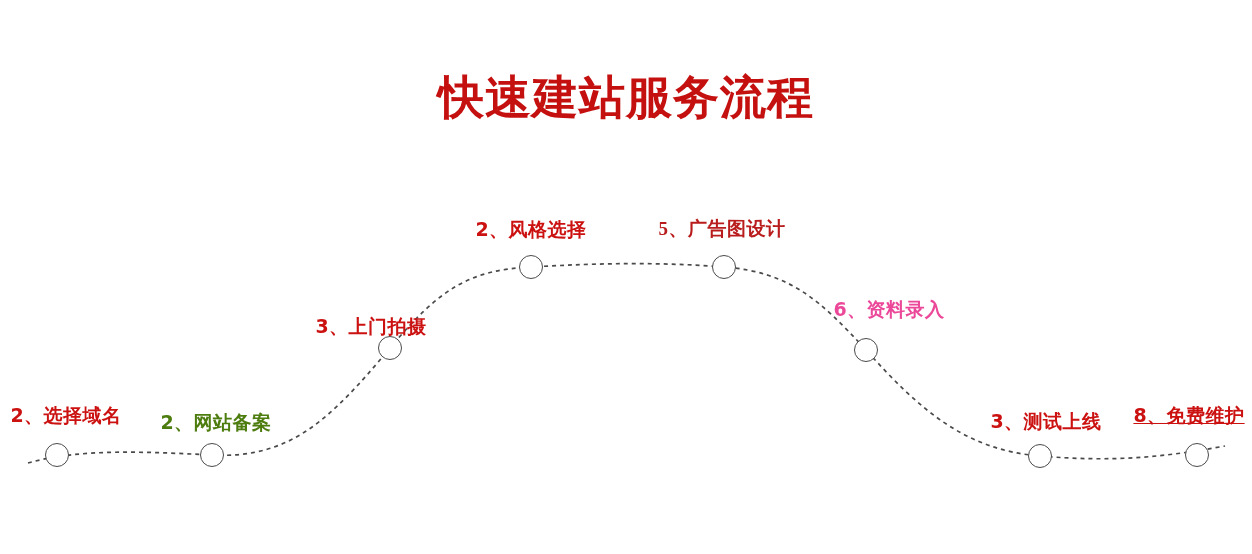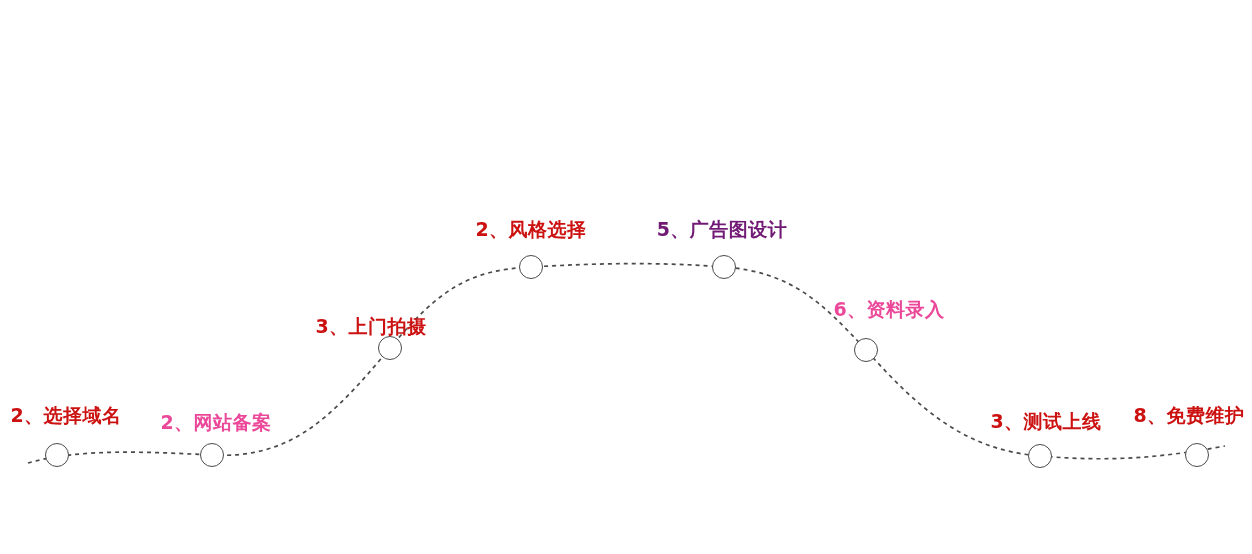--- a/index.html
+++ b/index.html
@@ -59,39 +59,40 @@
     background: #ffffff;
     border: 1.6px solid #4a4a4a;
     box-sizing: border-box;
   }
 </style>
 </head>
 <body>
 
 <div id="stage">
 
+  <div id="page-title">快速建站服务流程</div>
 
   <svg id="flow-svg" viewBox="0 0 1252 554" xmlns="http://www.w3.org/2000/svg">
     <path id="flow-curve" fill="none" stroke="#4a4a4a" stroke-width="1.7" stroke-dasharray="4 4" stroke-linecap="butt" d="M 28 463 C 80 448, 150 452, 212 455 C 290 459, 330 420, 390 348 C 440 288, 470 270, 531 267 C 600 263, 660 262, 724 267 C 790 272, 820 300, 866 350 C 920 410, 965 450, 1040 456 C 1110 462, 1160 458, 1225 446"></path>
   </svg>
 
   <div id="nodes-layer">
       <div class="step-node" style="left: 57px; top: 455px; border-color: rgb(74, 74, 74); background: rgb(255, 255, 255);"></div>
       <div class="step-node" style="left: 212px; top: 455px; border-color: rgb(74, 74, 74); background: rgb(255, 255, 255);"></div>
       <div class="step-node" style="left: 390px; top: 348px; border-color: rgb(74, 74, 74); background: rgb(255, 255, 255);"></div>
       <div class="step-node" style="left: 531px; top: 267px; border-color: rgb(74, 74, 74); background: rgb(255, 255, 255);"></div>
       <div class="step-node" style="left: 724px; top: 267px; border-color: rgb(74, 74, 74); background: rgb(255, 255, 255);"></div>
       <div class="step-node" style="left: 866px; top: 350px; border-color: rgb(74, 74, 74); background: rgb(255, 255, 255);"></div>
       <div class="step-node" style="left: 1040px; top: 456px; border-color: rgb(74, 74, 74); background: rgb(255, 255, 255);"></div>
       <div class="step-node" style="left: 1197px; top: 455px; border-color: rgb(74, 74, 74); background: rgb(255, 255, 255);"></div>
     </div>
   <div id="labels-layer">
       <div class="step-label" style="left: 66px; top: 415px; color: rgb(204, 17, 17);">2、选择域名</div>
-      <div class="step-label" style="left: 216px; top: 422px; color: #ec4899;">2、网站备案</div>
+      <div class="step-label" style="left: 216px; top: 422px; color: #4d7c0f;">2、网站备案</div>
       <div class="step-label" style="left: 371px; top: 326px; color: rgb(204, 17, 17);">3、上门拍摄</div>
       <div class="step-label" style="left: 531px; top: 229px; color: rgb(204, 17, 17);">2、风格选择</div>
-      <div class="step-label" style="left: 722px; top: 229px; color: #701a75;">5、广告图设计</div>
+      <div class="step-label" style="left: 722px; top: 229px; color: #b91c1c; font-family: Liberation Serif, serif;">5、广告图设计</div>
       <div class="step-label" style="left: 889px; top: 309px; color: #ec4899;">6、资料录入</div>
       <div class="step-label" style="left: 1046px; top: 421px; color: rgb(204, 17, 17);">3、测试上线</div>
-      <div class="step-label" style="left: 1189px; top: 415px; color: rgb(204, 17, 17);">8、免费维护</div>
+      <div class="step-label" style="left: 1189px; top: 415px; color: rgb(204, 17, 17); text-decoration: underline;">8、免费维护</div>
     </div>
 
 </div>
 
 </body></html>

